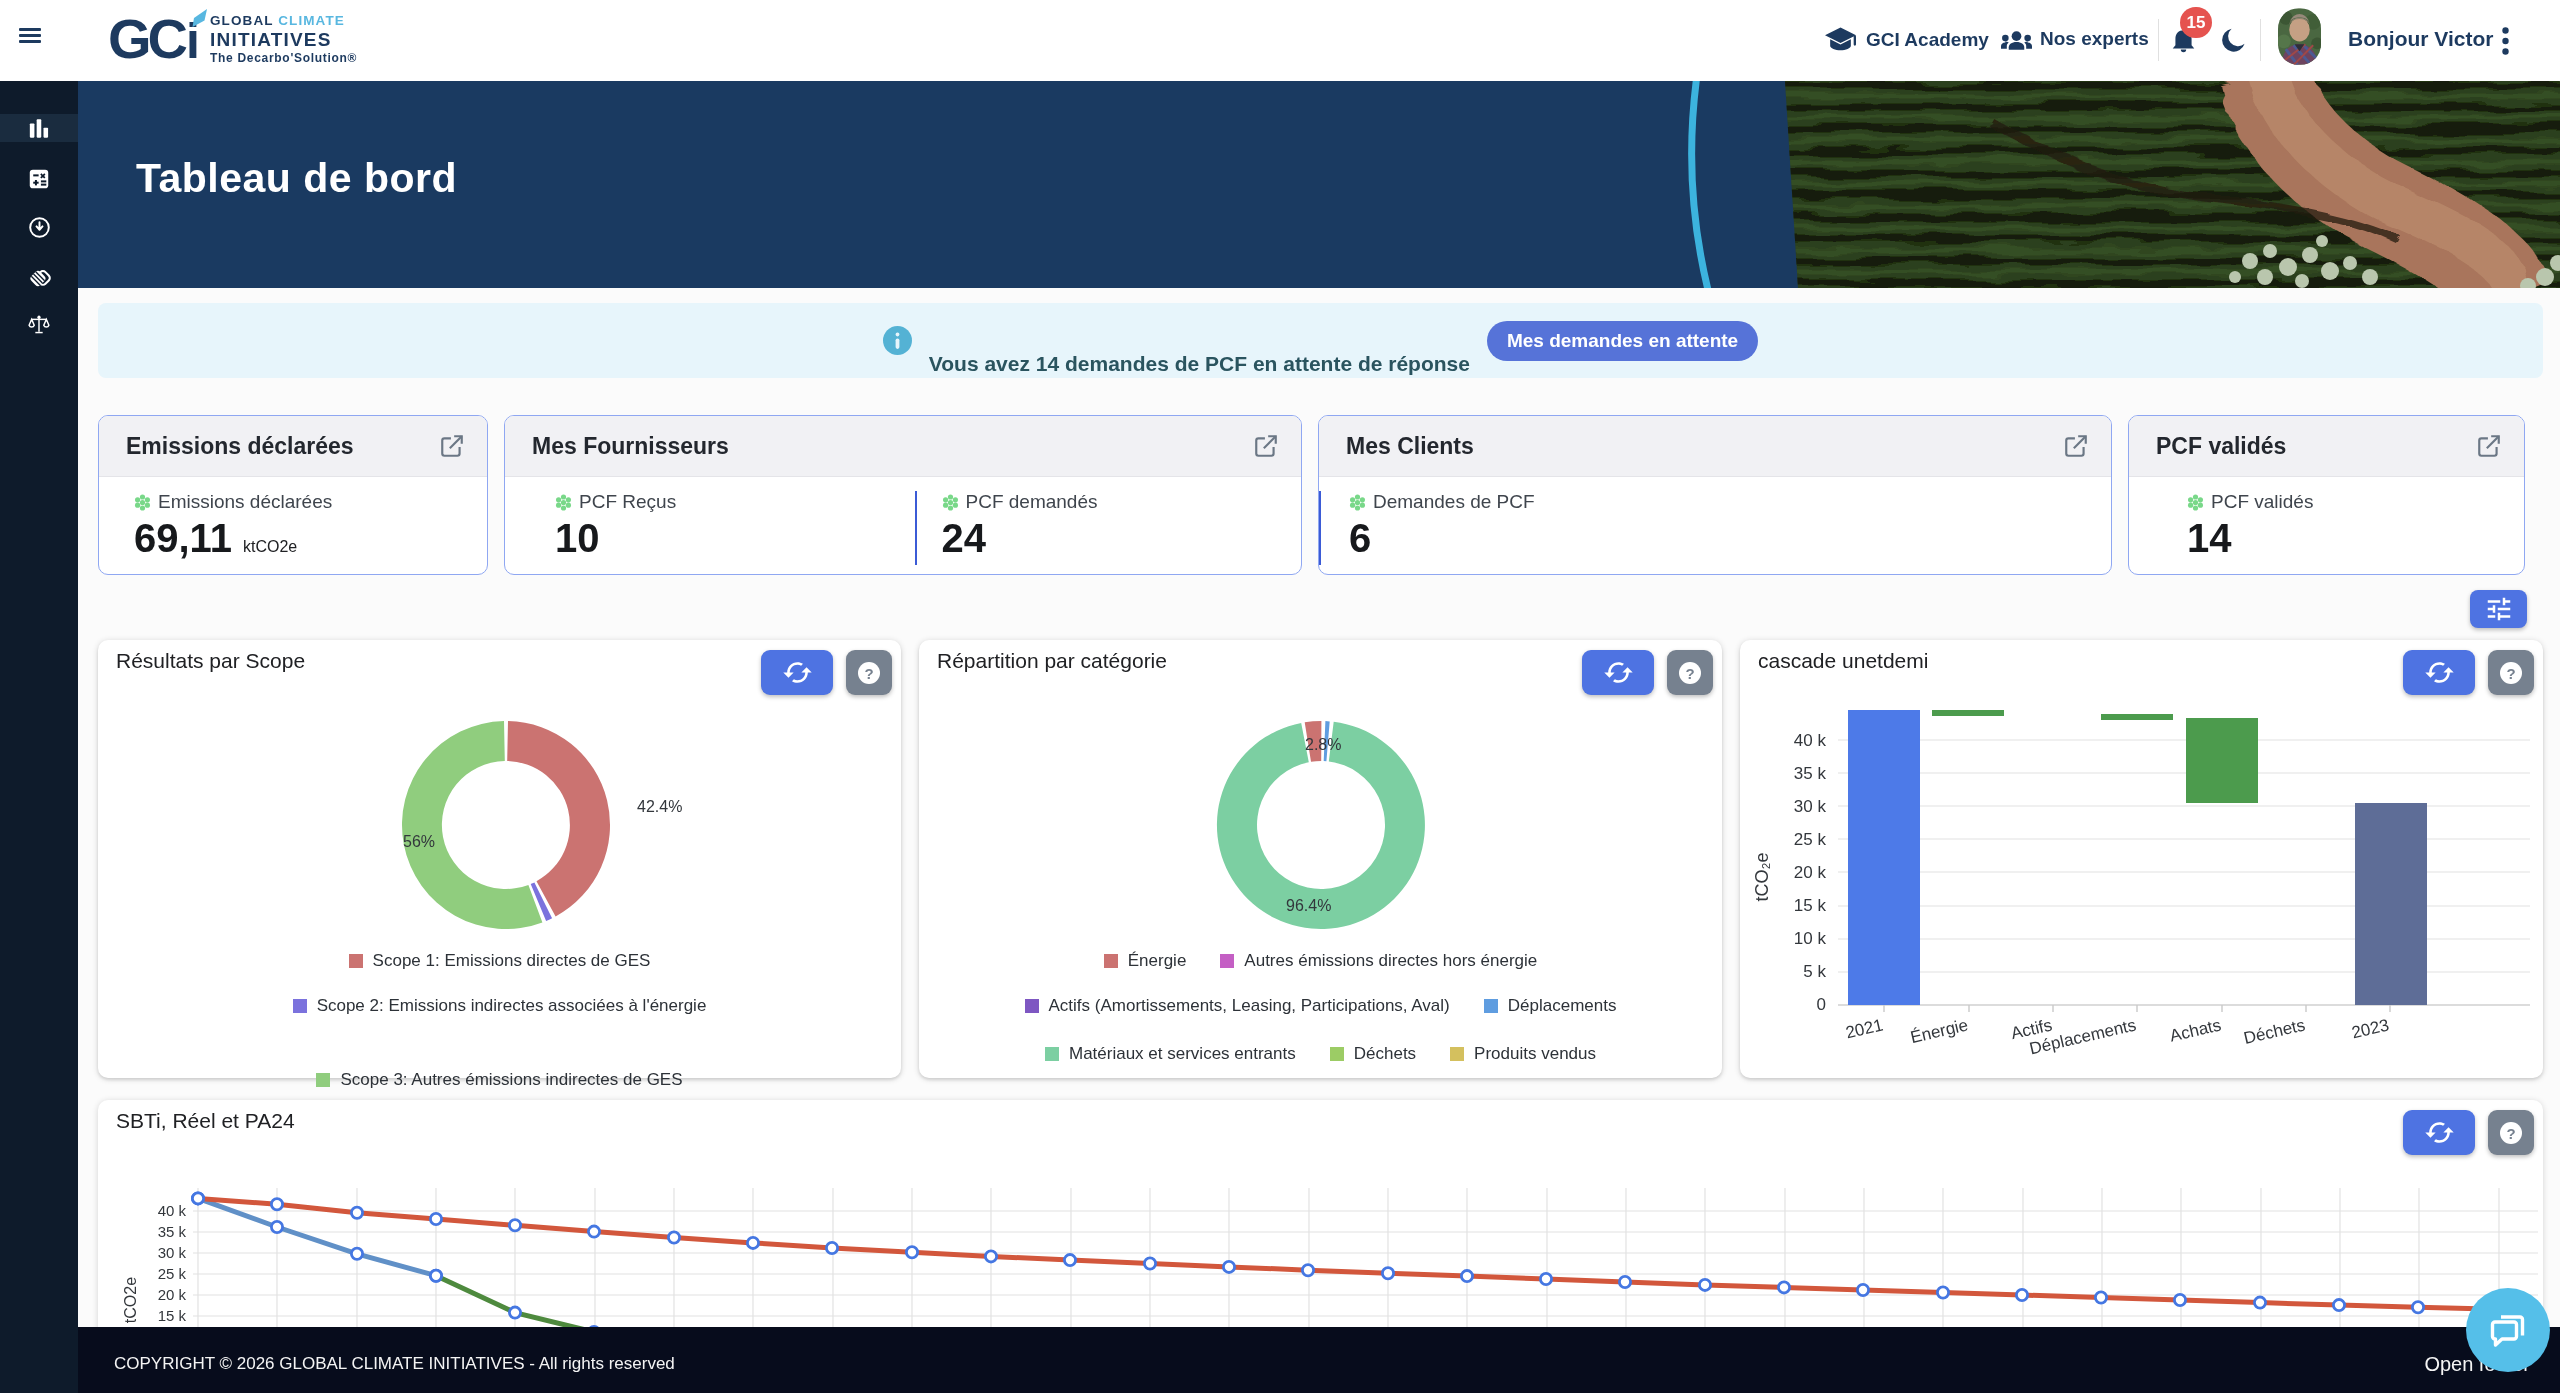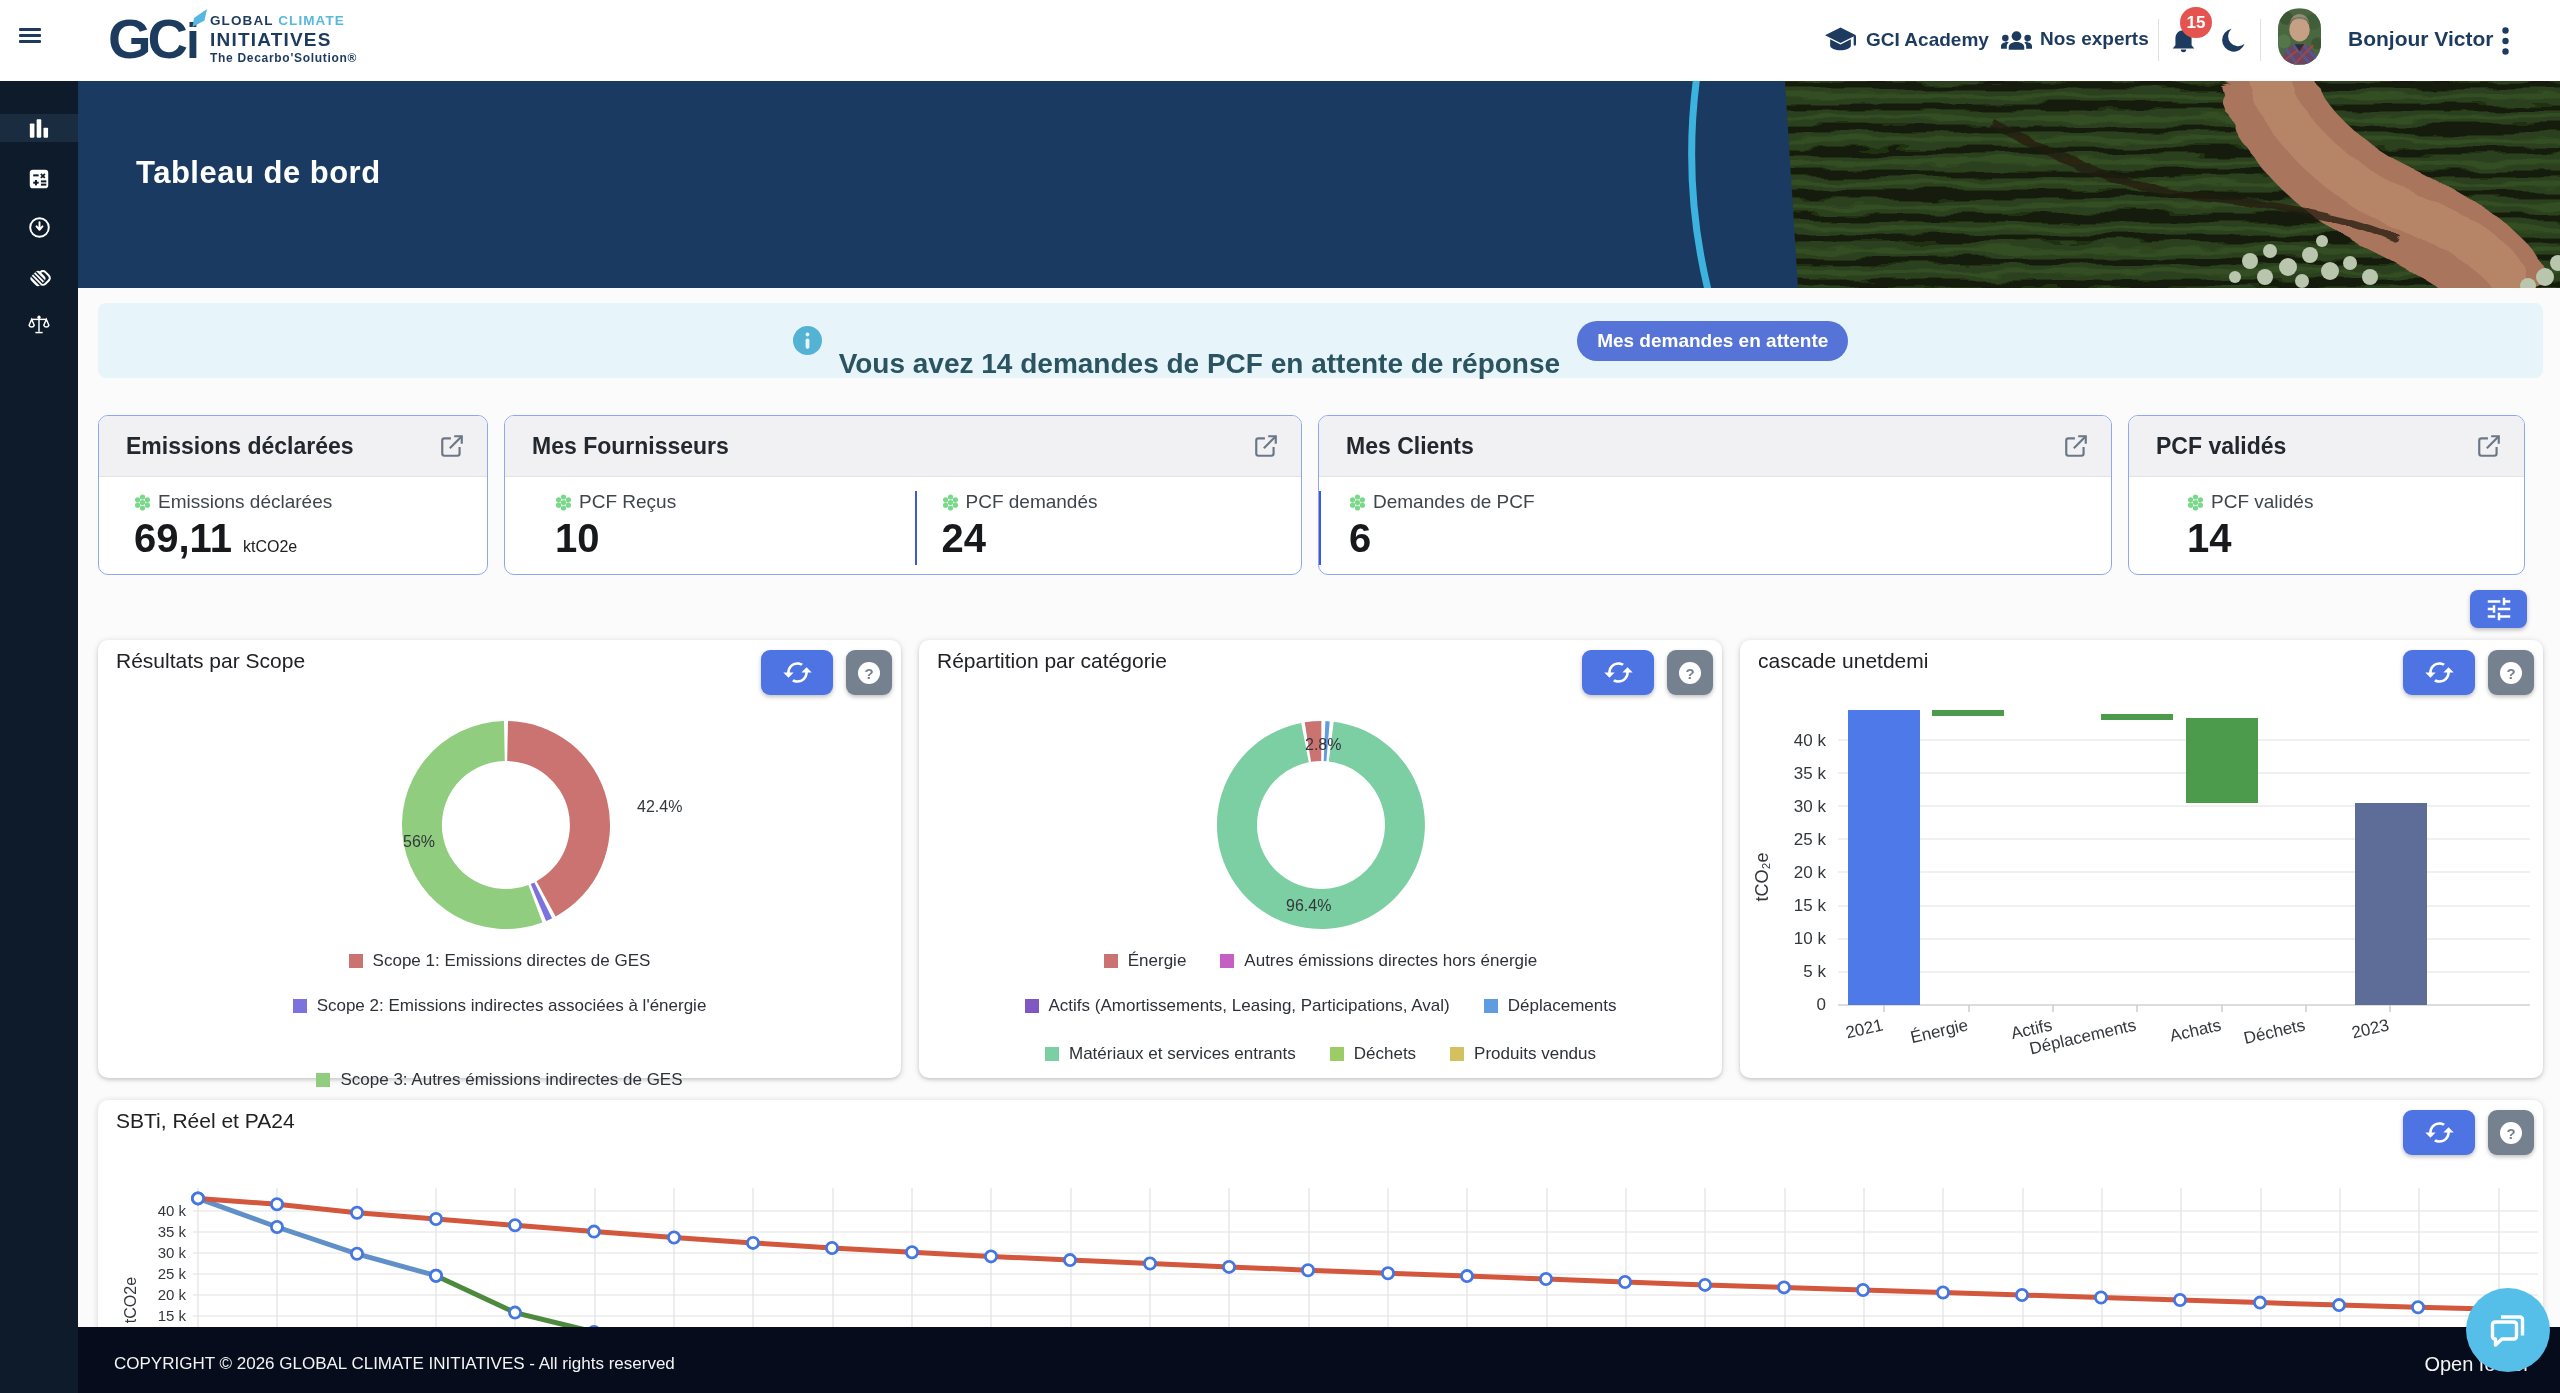--- a/index.html
+++ b/index.html
@@ -9,24 +9,24 @@
 .burger div { height:2.6px; background:#1d3a5f; border-radius:1px; margin-bottom:3.4px; }
 .logo { position:absolute; left:110px; top:6px; }
 .hdr-right { position:absolute; left:1780px; top:0; width:780px; height:81px; color:#1d3a5f; }
 .hpos { position:absolute; }
 .vdiv { position:absolute; width:1px; height:42px; top:19px; background:#e0e0e0; }
 .htxt { font-size:19px; font-weight:bold; color:#1d3a5f; }
 .sidebar { position:absolute; left:0; top:81px; width:78px; height:1312px; background:#0e1b2b; z-index:35; }
 .side-item { position:absolute; left:0; width:78px; display:flex; align-items:center; justify-content:center; }
 .side-sel { position:absolute; left:0; top:33px; width:78px; height:28px; background:#1a2c3f; }
 .hero { position:absolute; left:78px; top:81px; width:2482px; height:207px; background:#1a3a61; overflow:hidden; }
-.hero h1 { position:absolute; left:58px; top:74px; font-size:31px; font-weight:bold; color:#ffffff; letter-spacing:0.5px; }
+.hero h1 { position:absolute; left:58px; top:74px; font-size:41px; font-weight:bold; color:#ffffff; letter-spacing:0.5px; }
 .main { position:absolute; left:78px; top:288px; width:2482px; height:1105px; background:#fbfbfb; }
 .alert { position:absolute; left:20px; top:15px; width:2445px; height:75px; background:#e7f5fb; border-radius:8px; display:flex; align-items:center; justify-content:center; gap:17px; }
-.alert .txt { font-size:28px; font-weight:bold; color:#2a545f;margin-top:46px; }
+.alert .txt { font-size:21px; font-weight:bold; color:#2a545f;margin-top:46px; }
 .btn-attente { background:#5673d8; color:#fff; font-size:19px; font-weight:bold; border-radius:20px; height:40px; padding:0 20px; display:flex; align-items:center; }
 .stats { position:absolute; left:20px; top:127px; width:2445px; display:flex; gap:16px; }
 .scard { background:#ffffff; border:1.6px solid #8fa7f2; border-radius:10px; height:160px; overflow:hidden; }
 .scard .shead { background:#f1f1f4; height:61px; display:flex; align-items:center; justify-content:space-between; padding:0 22px 0 27px; border-bottom:1px solid #e4e4e8; }
 .scard .shead .t { font-size:23px; font-weight:bold; color:#23272e; }
 .sbody { display:flex; padding:14px 0 0 0; }
 .metric { padding-left:35px; flex:1; }
 .mlabel { display:flex; align-items:center; gap:7px; font-size:19px; color:#3f454d; }
 .mnum { font-size:40px; font-weight:bold; color:#17191c; margin-top:3px; }
 .munit { font-size:16px; font-weight:normal; color:#202124; }

